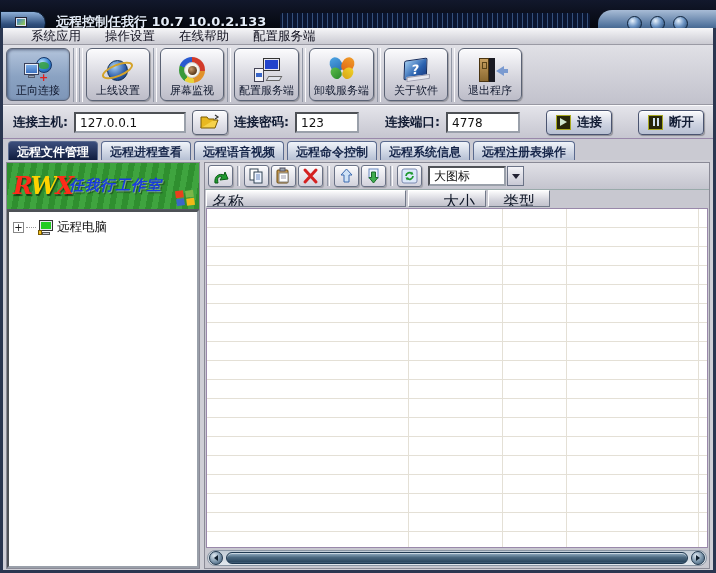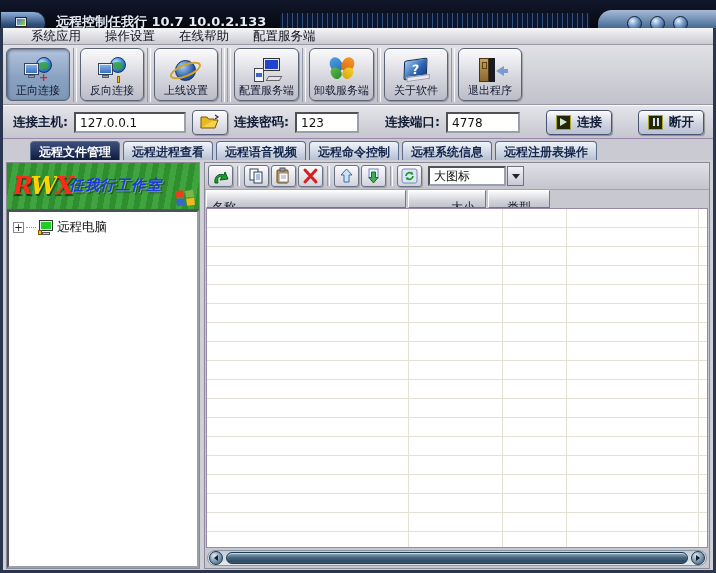--- a/index.html
+++ b/index.html
@@ -95,21 +95,21 @@
     box-shadow:inset 0 1px 0 #fff,1px 1px 1px rgba(0,0,0,.3);
     display:flex;align-items:center;gap:6px;padding:0 9px;font-size:12.5px;font-weight:bold;color:#101a32;}
   .led{width:15px;height:15px;background:#26260a;border:1px solid #a8a820;display:grid;place-items:center;}
   .play{width:0;height:0;border-top:4px solid transparent;border-bottom:4px solid transparent;border-left:7px solid #cfe6cf;}
   .pause{display:flex;gap:2px;} .pause i{width:2px;height:8px;background:#cfe0f0;display:block;}
   .gap18{width:14px;}
   
   .tabsrow{height:21px;background:#cacad2;display:flex;align-items:flex-end;padding:2px 0 0 5px;gap:3px;flex:0 0 auto;}
   .tab{height:19px;padding:2px 8px 0;font-size:12px;font-weight:bold;color:#16264a;border:1px solid #5a6a8e;border-bottom:none;
     border-radius:4px 4px 0 0;background:linear-gradient(#f0f4fa,#b6c0d4);white-space:nowrap;}
-  .tab.active{background:linear-gradient(#3c4e7c,#101c3e);color:#fff;margin-left:22px;}
+  .tab.active{background:linear-gradient(#3c4e7c,#101c3e);color:#fff;}
   
   .main{flex:1;display:flex;padding:2px 3px 1px;gap:4px;min-height:0;}
   .sidebar{width:194px;display:flex;flex-direction:column;border:1px solid #8a8a96;background:#cfcfd6;}
   .logo{height:47px;position:relative;overflow:hidden;border-bottom:1px solid #556;
     background:repeating-linear-gradient(100deg,#2f8f2f 0 6px,#3fa43f 6px 12px),linear-gradient(#3fa43f,#2f8f2f);}
   .logo .rwx{position:absolute;left:6px;top:8px;font-family:"DejaVu Serif","Liberation Serif",serif;font-weight:bold;font-style:italic;font-size:24px;letter-spacing:-2px;text-shadow:1px 2px 1px rgba(0,0,0,.55);}
   .logo .rwx .r1{color:#ff2a1a;} .logo .rwx .r2{color:#ffd200;} .logo .rwx .r3{color:#ff2a1a;}
   .logo .studio{position:absolute;left:62px;top:13px;color:#1a3ae0;font-weight:bold;font-style:italic;font-size:14.5px;letter-spacing:1px;text-shadow:1px 1px 0 rgba(255,255,255,.35),2px 2px 1px rgba(0,0,0,.4);white-space:nowrap;}
   .winflag{position:absolute;right:5px;bottom:3px;width:18px;height:16px;transform:rotate(-8deg);}
   .winflag i{position:absolute;width:8px;height:7px;display:block;}
@@ -129,21 +129,21 @@
   .ftoolbar{height:27px;display:flex;align-items:center;gap:2px;padding:2px 3px;background:linear-gradient(#e0e0e6,#c4c4ce);border-bottom:1px solid #9aa;flex:0 0 auto;}
   .fbtn{width:25px;height:22px;border-radius:3px;border:1px solid #6a7286;background:linear-gradient(#fbfbfd,#d2d2dc);
     box-shadow:inset 0 1px 0 #fff,1px 1px 1px rgba(0,0,0,.2);display:grid;place-items:center;}
   .fsep{width:3px;height:20px;margin:0 2px;border-left:1px solid #9298a6;border-right:1px solid #fafafc;}
   .viewdd{display:flex;margin-left:4px;}
   .viewval{width:78px;height:20px;background:#fff;border:2px inset #9aa0aa;font-size:12px;color:#111;padding:1px 4px;line-height:14px;}
   .ddbtn{width:17px;height:20px;border:1px solid #6a7286;background:linear-gradient(#f4f4f8,#c8c8d4);display:grid;place-items:center;margin-left:1px;}
   .ddarrow{width:0;height:0;border-left:4px solid transparent;border-right:4px solid transparent;border-top:5px solid #223;}
   .fheader{height:18px;display:flex;gap:2px;padding:0 1px;background:#c8c8d0;flex:0 0 auto;}
   .hcell{height:17px;border:1px solid;border-color:#fff #707888 #707888 #fff;background:linear-gradient(#fbfbfc,#d4d4dc 60%,#c2c2cc);
-    font-size:12px;color:#101828;padding:8px 5px;white-space:nowrap;overflow:hidden;}
+    font-size:16px;color:#101828;padding:1px 5px;white-space:nowrap;overflow:hidden;}
   .h-name{width:200px;text-align:left;} .h-size{width:78px;text-align:right;padding-right:10px;}
   .h-type{width:62px;text-align:center;} .h-date{flex:1;text-align:center;}
   .flist{flex:1;position:relative;margin:0 1px;background-color:#fff;border:1px solid #98a;
     background-image:repeating-linear-gradient(to bottom,transparent 0 18px,#e4e0d6 18px 19px);}
   .vline{position:absolute;top:0;bottom:0;width:1px;background:#e4e0d6;}
   .vl1{left:201px;} .vl2{left:295px;} .vl3{left:359px;} .vl4{right:8px;}
   .hscroll{height:16px;margin:2px 2px 2px;display:flex;align-items:center;background:linear-gradient(#c2ccd6,#e2e8ee);
     border:1px solid #8a96a4;border-radius:8px;flex:0 0 auto;}
   .sbtn{width:14px;height:14px;border-radius:50%;margin:0 1px;flex:0 0 auto;
     background:radial-gradient(circle at 35% 30%,#dfe9f2,#7892a8 55%,#3a5670);border:1px solid #22384e;display:grid;place-items:center;}
@@ -201,42 +201,39 @@
             </span>
             <span class="mon">
               <i></i>
             </span>
             <span class="std"></span>
             <span class="plus">+</span>
         </span>
         <span class="lbl">正向连接</span>
       </div>
       <div class="tb-sep"></div>
-      <div class="tbtn">
-        <span class="ticon cg">
-          <span class="glb">
-              <i></i>
-            </span>
-            <span class="mon">
-              <i></i>
-            </span>
-            <span class="std"></span>
-            <span class="down"></span>
-        </span>
-        <span class="lbl">反向连接</span>
-      </div>
       <div class="tb-sep"></div>
       <div class="tbtn">
         <span class="ticon">
           <span class="planet"></span>
             <span class="ring"></span>
         </span>
         <span class="lbl">上线设置</span>
       </div>
       <div class="tb-sep"></div>
+      <div class="tbtn">
+        <span class="ticon">
+          <span class="eyeo">
+              <span class="eyew">
+                <span class="eyei"></span>
+              </span>
+            </span>
+        </span>
+        <span class="lbl">屏幕监视</span>
+      </div>
       <div class="tb-sep"></div>
       <div class="tbtn">
         <span class="ticon cfg">
           <span class="mon">
               <i></i>
             </span>
             <span class="kbd"></span>
             <span class="box">
               <i></i>
             </span>

